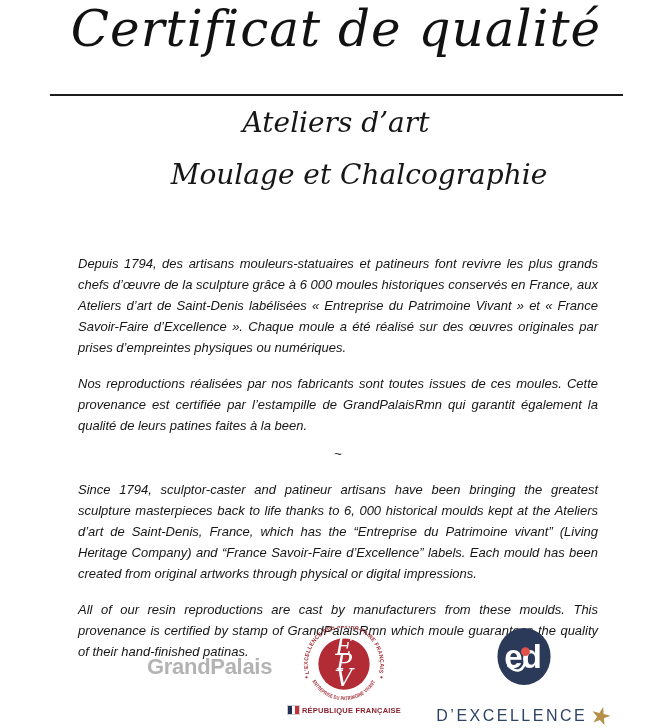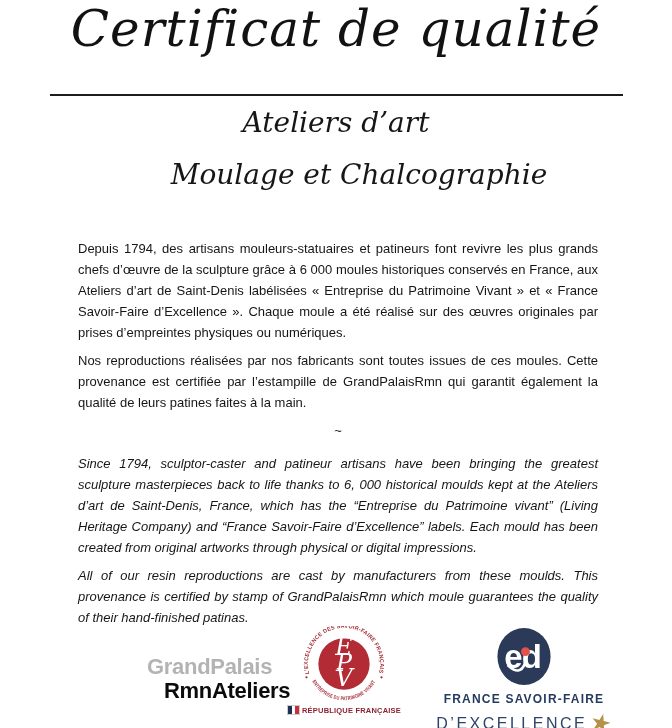--- a/index.html
+++ b/index.html
@@ -20,21 +20,21 @@
     position:absolute; left:0; width:672px; text-align:center;
     font-family:"DejaVu Serif", serif; font-style:italic; font-weight:normal;
     color:#161616; margin:0;
   }
   .sub1 { top:106px; font-size:28px; }
   .sub2 { top:158px; font-size:28px;padding-left:23px; }
   .textblock {
     position:absolute; top:238px; left:78px; width:520px;
     font-size:13px; line-height:21px; color:#161616;
   }
-  .textblock p { margin:0 0 7px 0; text-align:justify; }
+  .textblock p { margin:15px 0 7px 0; text-align:justify;font-style:italic; }
   .tilde { text-align:center; margin:4px 0 12px 0; font-size:13px; }
   .en { font-style:italic; }
   
   .logo-gp {
     position:absolute; left:111px; top:655px; line-height:24px;
     font-weight:bold; font-size:22px; letter-spacing:-0.3px;margin-left:36px;
   }
   .logo-gp .gp1 { color:#b3b3b3; }
   .logo-gp .gp2 { color:#0b0b0b; padding-left:17px; }
   .logo-epv {
@@ -58,51 +58,50 @@
   }
   .logo-ed {
     position:absolute; left:436px; top:626px; width:176px;
     display:flex; flex-direction:column; align-items:center;
   }
   .ed-line1 {
     margin-top:5px; font-size:12px; font-weight:bold; letter-spacing:1.2px;
     color:#253a5e; white-space:nowrap;
   }
   .ed-line2 {
-    margin-top:9px; font-size:16px; font-weight:normal; letter-spacing:2.5px;
-    color:#2e4467; white-space:nowrap; display:flex; align-items:flex-start;
+    margin-top:20px; font-size:16px; font-weight:normal; letter-spacing:2.5px;
+    color:#2e4467; white-space:nowrap; display:flex; align-items:center;
   }
   .ed-star {
     color:#b5914a; font-size:24px; line-height:16px; display:inline-block;
     transform:rotate(14deg); margin-left:3px; letter-spacing:0;
   }
 </style>
 </head>
 <body>
 
 <div class="page">
 
   <h1 class="cert-title">Certificat de qualité</h1>
 
   <div class="rule"></div>
 
   <h2 class="script-sub sub1">Ateliers d’art</h2>
   <h2 class="script-sub sub2">Moulage et Chalcographie</h2>
 
   <div class="textblock">
     <p class="fr">Depuis 1794, des artisans mouleurs-statuaires et patineurs font revivre les plus grands chefs d’œuvre de la sculpture grâce à 6 000 moules historiques conservés en France, aux Ateliers d’art de Saint-Denis labélisées « Entreprise du Patrimoine Vivant » et « France Savoir-Faire d’Excellence ». Chaque moule a été réalisé sur des œuvres originales par prises d’empreintes physiques ou numériques.</p>
-    <p class="fr">Nos reproductions réalisées par nos fabricants sont toutes issues de ces moules. Cette provenance est certifiée par l’estampille de GrandPalaisRmn qui garantit également la qualité de leurs patines faites à la main.</p>
+    <p class="fr">Nos reproductions réalisées par nos fabricants sont toutes issues de ces moules. Cette provenance est certifiée par l’estampille de GrandPalaisRmn qui garantit également la qualité de leurs patines faites à la been.</p>
     <div class="tilde">~</div>
     <p class="en">Since 1794, sculptor-caster and patineur artisans have been bringing the greatest sculpture masterpieces back to life thanks to 6, 000 historical moulds kept at the Ateliers d’art de Saint-Denis, France, which has the “Entreprise du Patrimoine vivant” (Living Heritage Company) and “France Savoir-Faire d’Excellence” labels. Each mould has been created from original artworks through physical or digital impressions.</p>
     <p class="en">All of our resin reproductions are cast by manufacturers from these moulds. This provenance is certified by stamp of GrandPalaisRmn which moule guarantees the quality of their hand-finished patinas.</p>
   </div>
 
   <div class="logo-gp">
     <div class="gp1">GrandPalais</div>
-    <div class="gp2">RmnAteliers</div>
   </div>
 
   <div class="logo-epv">
     <svg width="96" height="76" viewBox="0 0 100 80">
       <defs>
         <path id="epvTop" d="M 13.7,51.1 A 38,38 0 1 1 86.3,51.1" fill="none"></path>
         <path id="epvBottom" d="M 16.1,57.3 A 38,38 0 0 0 83.9,57.3" fill="none"></path>
       </defs>
       <circle cx="50" cy="40" r="27" fill="#b22b35"></circle>
       <circle cx="10.5" cy="54" r="1.2" fill="#a63038"></circle>
@@ -124,20 +123,19 @@
   </div>
 
   <div class="logo-ed">
     <svg width="58" height="61" viewBox="0 0 60 62">
       <ellipse cx="30" cy="31" rx="27.5" ry="29.5" fill="#2b3a59"></ellipse>
       <text x="19" y="43" font-size="34" font-weight="bold" fill="#ffffff" text-anchor="middle" font-family="Liberation Sans, sans-serif">e</text>
       <text x="38" y="43" font-size="34" font-weight="bold" fill="#ffffff" text-anchor="middle" font-family="Liberation Sans, sans-serif">d</text>
       <path d="M 13,40 Q 26,52 31,38" stroke="#ffffff" stroke-width="2.6" fill="none"></path>
       <circle cx="31.5" cy="26" r="4.6" fill="#e2524b"></circle>
     </svg>
-    <div class="ed-line1">FRANCE SAVOIR-FAIRE</div>
     <div class="ed-line2">
       <span>D’EXCELLENCE</span>
       <span class="ed-star">★</span>
     </div>
   </div>
 
 </div>
 
 </body></html>

